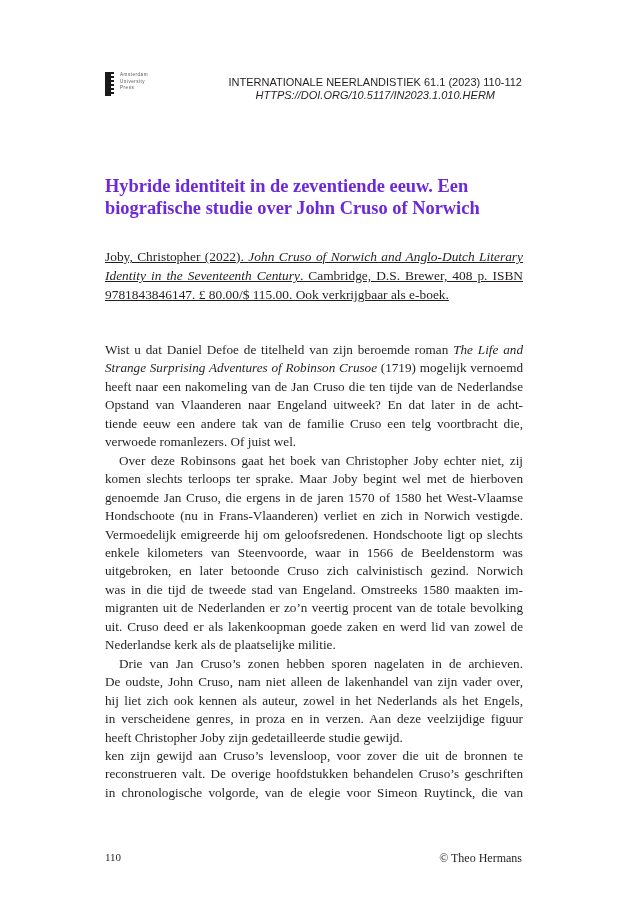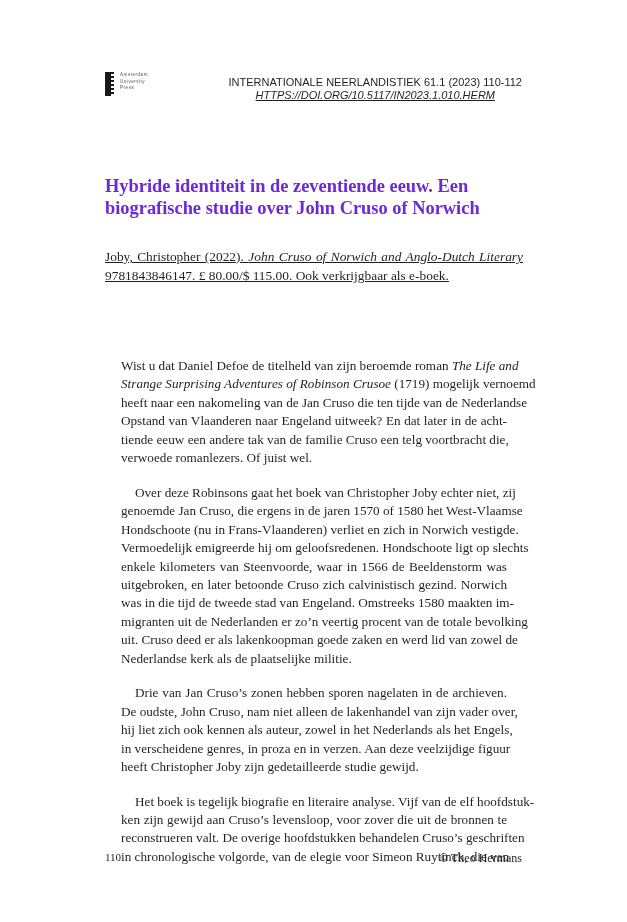--- a/index.html
+++ b/index.html
@@ -50,21 +50,20 @@
       right: 105px;
       top: 76px;
       text-align: center;
       font-family: "Liberation Sans", sans-serif;
       font-size: 11px;
       line-height: 13px;
       color: #231f20;
     }
     .journal-header .doi {
       font-style: italic;
-      text-decoration: underline;
     }
     .review-title {
       position: absolute;
       left: 105px;
       top: 176px;
       width: 420px;
       margin: 0;
       font-family: "Liberation Serif", serif;
       font-weight: bold;
       font-size: 18.4px;
@@ -90,21 +89,21 @@
       top: 341px;
       width: 418px;
       font-family: "Liberation Serif", serif;
       font-size: 13.2px;
       line-height: 18.45px;
       color: #231f20;
       text-align: justify;
       hyphens: manual;
     }
     .body-text p {
-      margin: 16px;
+      margin: 0;
       text-indent: 14px;
       font-family: Liberation Serif, serif;
     }
     .body-text p.first {
       text-indent: 0;
     }
     .footer-page {
       position: absolute;
       left: 105px;
       top: 851px;
@@ -140,53 +139,54 @@
   <div class="doi">HTTPS://DOI.ORG/10.5117/IN2023.1.010.HERM</div>
 </div>
 
 <h1 class="review-title">
   <span class="line last">Hybride identiteit in de zeventiende eeuw. Een</span>
   <span class="line last">biografische studie over John Cruso of Norwich</span>
 </h1>
 
 <p class="citation">
   <span class="line"><span>Joby, Christopher (2022). </span><i>John Cruso of Norwich and Anglo-Dutch Literary</i></span>
+  <span class="line"><i>Identity in the Seventeenth Century</i><span>. Cambridge, D.S. Brewer, 408 p. ISBN</span></span>
   <span class="line last">9781843846147. £ 80.00/$ 115.00. Ook verkrijgbaar als e-boek.</span>
 </p>
 
 <div class="body-text" id="body-text">
     <p class="first" style="text-indent: 0px;">
       <span class="line"><span>Wist u dat Daniel Defoe de titelheld van zijn beroemde roman </span><i>The Life and</i></span>
       <span class="line"><i>Strange Surprising Adventures of Robinson Crusoe</i><span> (1719) mogelijk vernoemd</span></span>
       <span class="line"><span>heeft naar een nakomeling van de Jan Cruso die ten tijde van de Nederlandse</span></span>
       <span class="line"><span>Opstand van Vlaanderen naar Engeland uitweek? En dat later in de acht-</span></span>
       <span class="line"><span>tiende eeuw een andere tak van de familie Cruso een telg voortbracht die,</span></span>
       <span class="line last"><span>verwoede romanlezers. Of juist wel.</span></span>
     </p>
     <p style="text-indent: 0px;">
       <span class="line" style="padding-left: 14px;"><span>Over deze Robinsons gaat het boek van Christopher Joby echter niet, zij</span></span>
+      <span class="line"><span>komen slechts terloops ter sprake. Maar Joby begint wel met de hierboven</span></span>
       <span class="line"><span>genoemde Jan Cruso, die ergens in de jaren 1570 of 1580 het West-Vlaamse</span></span>
       <span class="line"><span>Hondschoote (nu in Frans-Vlaanderen) verliet en zich in Norwich vestigde.</span></span>
       <span class="line"><span>Vermoedelijk emigreerde hij om geloofsredenen. Hondschoote ligt op slechts</span></span>
       <span class="line"><span>enkele kilometers van Steenvoorde, waar in 1566 de Beeldenstorm was</span></span>
       <span class="line"><span>uitgebroken, en later betoonde Cruso zich calvinistisch gezind. Norwich</span></span>
       <span class="line"><span>was in die tijd de tweede stad van Engeland. Omstreeks 1580 maakten im-</span></span>
       <span class="line"><span>migranten uit de Nederlanden er zo’n veertig procent van de totale bevolking</span></span>
       <span class="line"><span>uit. Cruso deed er als lakenkoopman goede zaken en werd lid van zowel de</span></span>
       <span class="line last"><span>Nederlandse kerk als de plaatselijke militie.</span></span>
     </p>
     <p style="text-indent: 0px;">
       <span class="line" style="padding-left: 14px;"><span>Drie van Jan Cruso’s zonen hebben sporen nagelaten in de archieven.</span></span>
       <span class="line"><span>De oudste, John Cruso, nam niet alleen de lakenhandel van zijn vader over,</span></span>
       <span class="line"><span>hij liet zich ook kennen als auteur, zowel in het Nederlands als het Engels,</span></span>
       <span class="line"><span>in verscheidene genres, in proza en in verzen. Aan deze veelzijdige figuur</span></span>
       <span class="line last"><span>heeft Christopher Joby zijn gedetailleerde studie gewijd.</span></span>
     </p>
     <p style="text-indent: 0px;">
-      <span class="line" style="padding-left: 14px;"><span>Het boek is tegelijk biografie en literaire analyse. Vijf van de elf hoofdstuk-</span></span>
       <span class="line"><span>ken zijn gewijd aan Cruso’s levensloop, voor zover die uit de bronnen te</span></span>
       <span class="line"><span>reconstrueren valt. De overige hoofdstukken behandelen Cruso’s geschriften</span></span>
       <span class="line"><span>in chronologische volgorde, van de elegie voor Simeon Ruytinck, die van</span></span>
     </p>
   </div>
 
 <div class="footer-page">110</div>
 <div class="footer-copyright">© Theo Hermans</div>
 
 </body></html>

